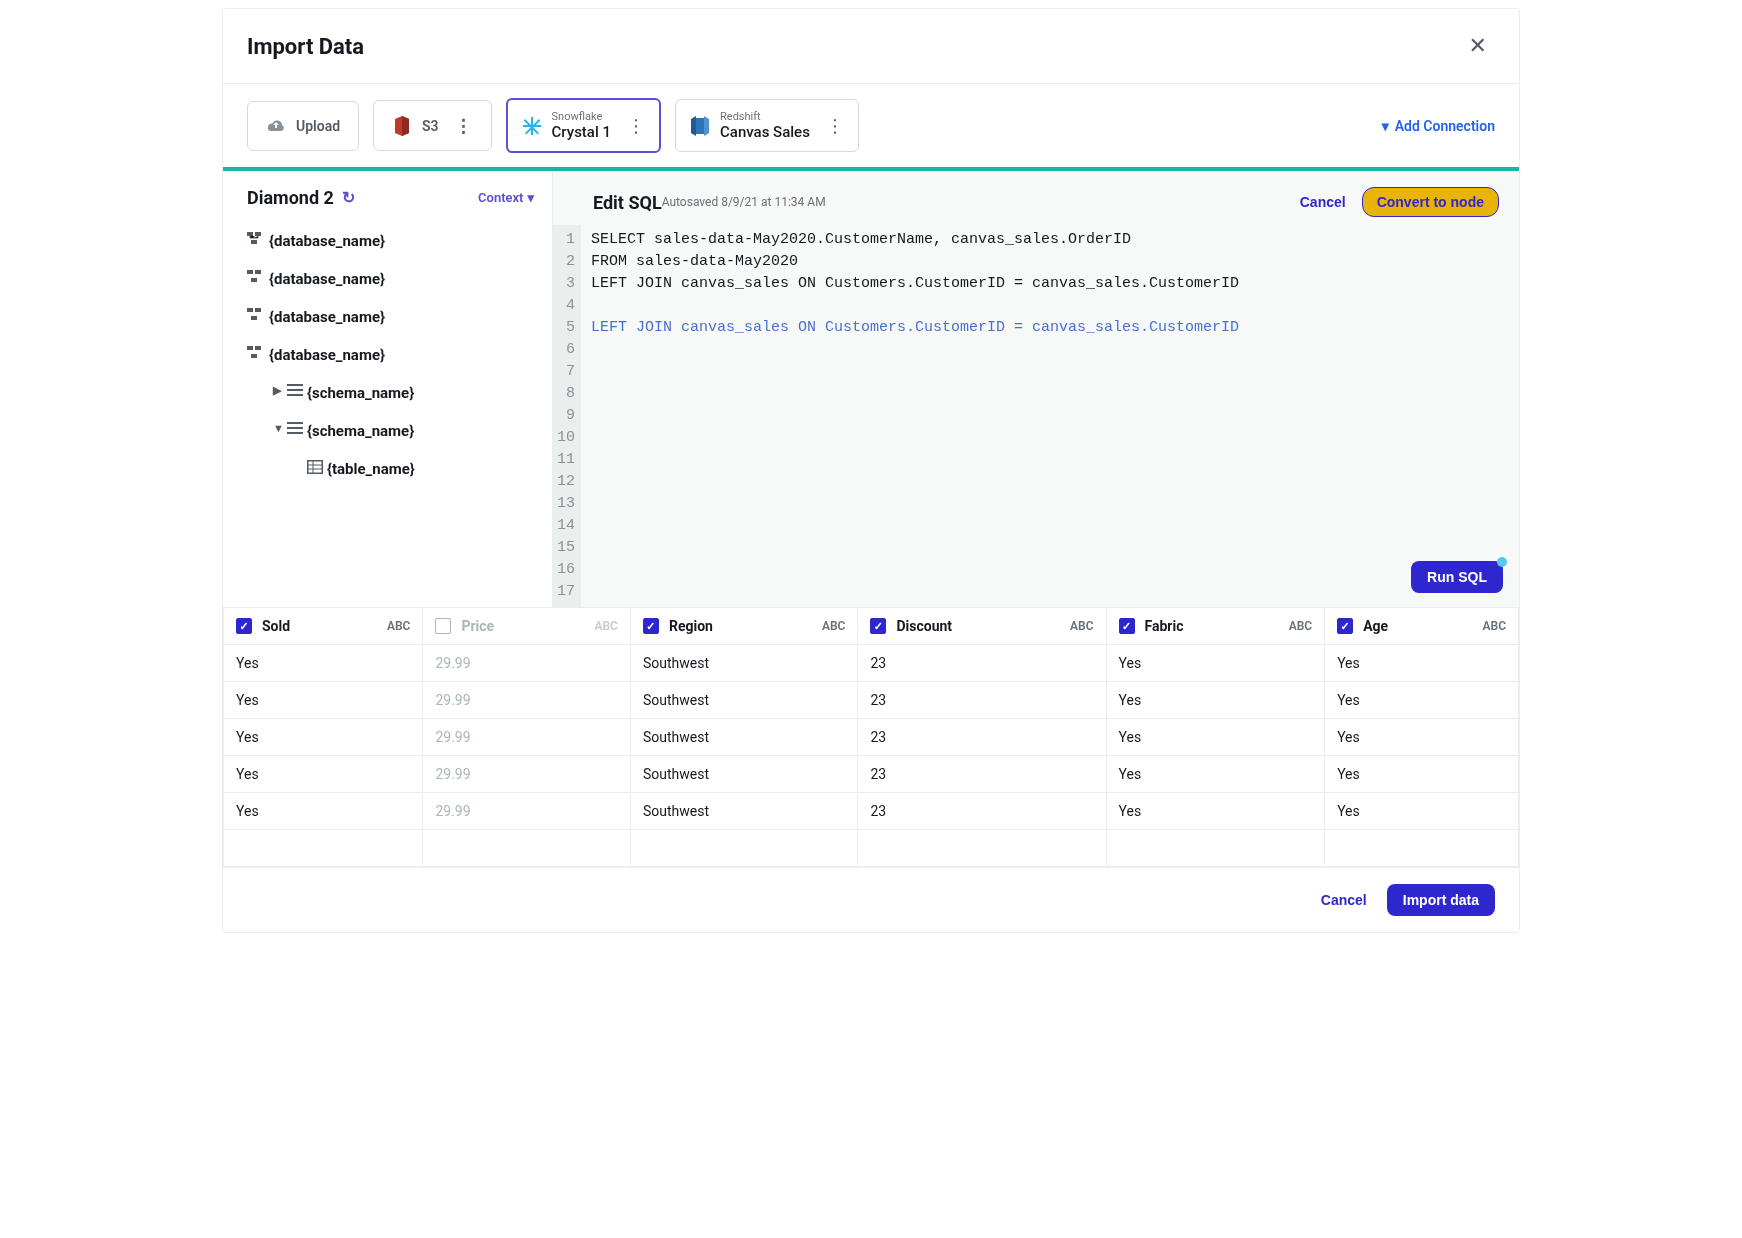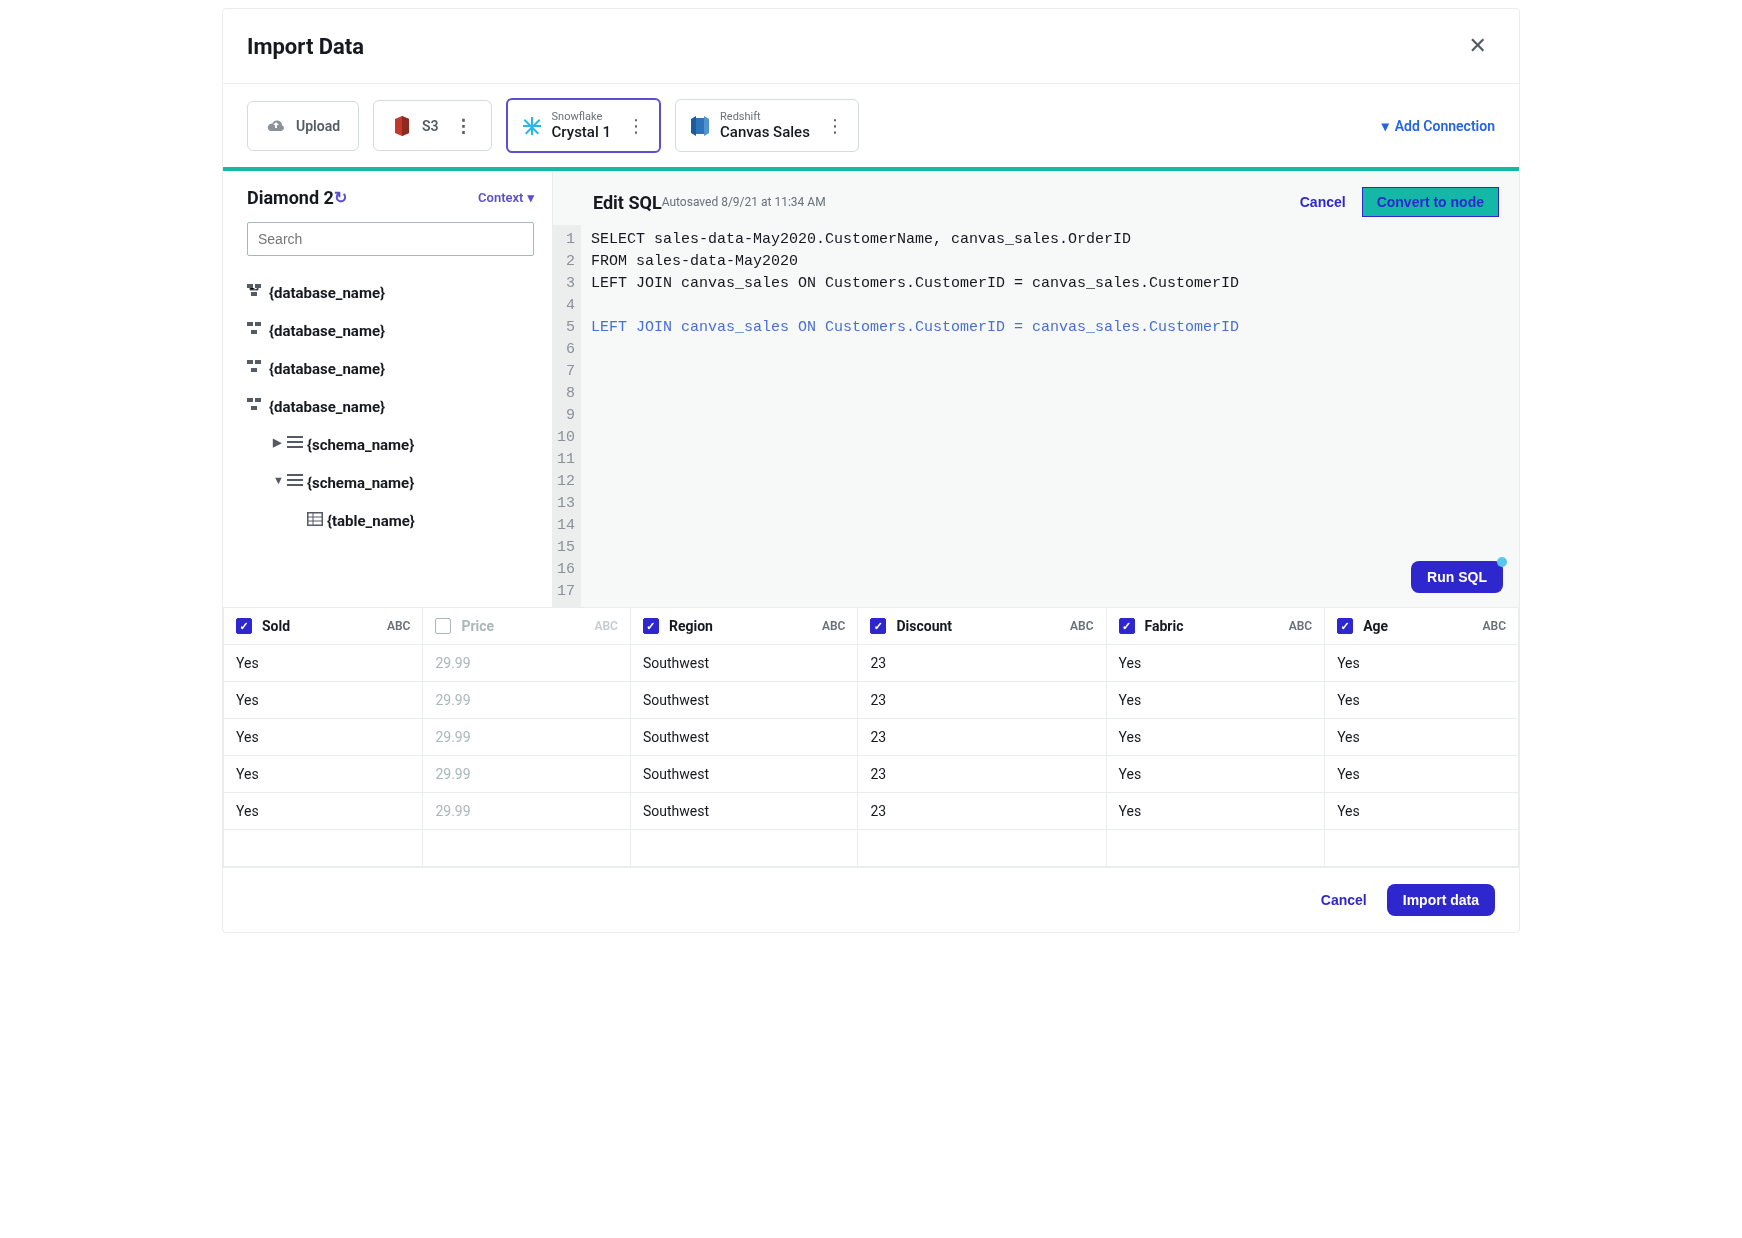--- a/index.html
+++ b/index.html
@@ -18,37 +18,37 @@
 .src-labels .top { font-size: 11px; color: #687078; }
 .src-labels .bot { font-size: 15px; font-weight: 500; color: #16191f; }
 .src-card .kebab { color: #545b64; font-size: 18px; margin-left: 6px; }
 .icon-box { width: 20px; height: 20px; display: inline-flex; align-items: center; justify-content: center; }
 .spacer { flex: 1; }
 .add-conn { color: #2563eb; font-weight: 600; cursor: pointer; display: flex; align-items: center; gap: 6px; }
 
 .workspace { display: flex; }
 .sidebar { width: 330px; border-right: 1px solid #eaeded; padding: 16px 18px 20px 24px; }
 .side-top { display: flex; align-items: center; justify-content: space-between; margin-bottom: 14px; }
-.datasource-name { font-size: 18px; font-weight: 700; display: flex; align-items: center; }
+.datasource-name { font-size: 18px; font-weight: 700; display: flex; align-items: center; gap: 8px; }
 .refresh-ic { color: #5a4fcf; font-size: 16px; cursor: pointer; }
 .context-btn { color: #5a4fcf; font-weight: 600; font-size: 13px; cursor: pointer; display: flex; align-items: center; gap: 4px; }
 .search-input { width: 100%; padding: 8px 10px; border: 1px solid #aab7b8; border-radius: 2px; font-size: 14px; margin-bottom: 18px; }
 .tree { list-style: none; }
 .tree li { display: flex; align-items: flex-start; gap: 4px; padding: 10px 0; font-size: 15px; color: #16191f; cursor: pointer; font-weight: bold; }
 .tree li.indent1 { padding-left: 26px; }
 .tree li.indent2 { padding-left: 60px; }
 .tree .caret { width: 10px; display: inline-block; color: #545b64; font-size: 11px; }
 
 .editor-pane { flex: 1; background: #f7f8f8; position: relative; display: flex; flex-direction: column; }
 .editor-head { display: flex; align-items: center; padding: 16px 20px 8px 40px; }
 .editor-title { font-size: 18px; font-weight: 700; }
 .autosave { font-size: 12px; color: #687078; }
 .editor-actions { margin-left: auto; display: flex; align-items: center; gap: 16px; }
 .link-btn { color: #2e27ce; font-weight: 600; cursor: pointer; background: none; border: none; font-size: 14px; }
-.outline-btn { border: 1px solid #2e27ce; color: #2e27ce; background: #14b8a6; padding: 6px 14px; border-radius: 0; font-weight: 600; cursor: pointer; font-size: 14px; }
+.outline-btn { border: 1px solid #2e27ce; color: #2e27ce; background: #eab308; padding: 6px 14px; border-radius: 12px; font-weight: 600; cursor: pointer; font-size: 14px; }
 .primary-btn { background: #2e27ce; color: #fff; border: none; padding: 8px 16px; border-radius: 8px; font-weight: 600; cursor: pointer; font-size: 14px; }
 
 .code-area { display: flex; flex: 1; font-family: "SFMono-Regular", Consolas, "Liberation Mono", Menlo, monospace; font-size: 15px; line-height: 22px; }
 .gutter { background: #eceeee; color: #8a9199; text-align: right; padding: 4px 6px 4px 4px; user-select: none; }
 .gutter div { height: 22px; }
 .code-lines { padding: 4px 10px; flex: 1; white-space: pre; color: #16191f; }
 .code-lines .hl { color: #4a6fd4; }
 .run-sql-wrap { position: absolute; right: 16px; bottom: 14px; }
 .run-sql-wrap .dot { position: absolute; top: -4px; right: -4px; width: 10px; height: 10px; background: #57c7f0; border-radius: 50%; }
 
@@ -152,21 +152,20 @@
       <div class="side-top">
         <div class="datasource-name">
           <span>Diamond 2</span>
           <span class="refresh-ic">↻</span>
         </div>
         <div class="context-btn">
           <span>Context</span>
           <span>▾</span>
         </div>
       </div>
-      <input class="search-input" placeholder="Search" style="">
       <ul class="tree">
         <li>
             <span>
               <svg width="18" height="14" viewBox="0 0 18 14">
                 <rect fill="#545b64" x="0" y="0" width="6" height="4"></rect>
                 <rect fill="#545b64" x="8" y="0" width="6" height="4"></rect>
                 <rect fill="#545b64" x="4" y="8" width="6" height="4"></rect>
                 <path stroke="#545b64" d="M3 4v2h4V4M11 4v2h-4"></path>
               </svg>
             </span>

